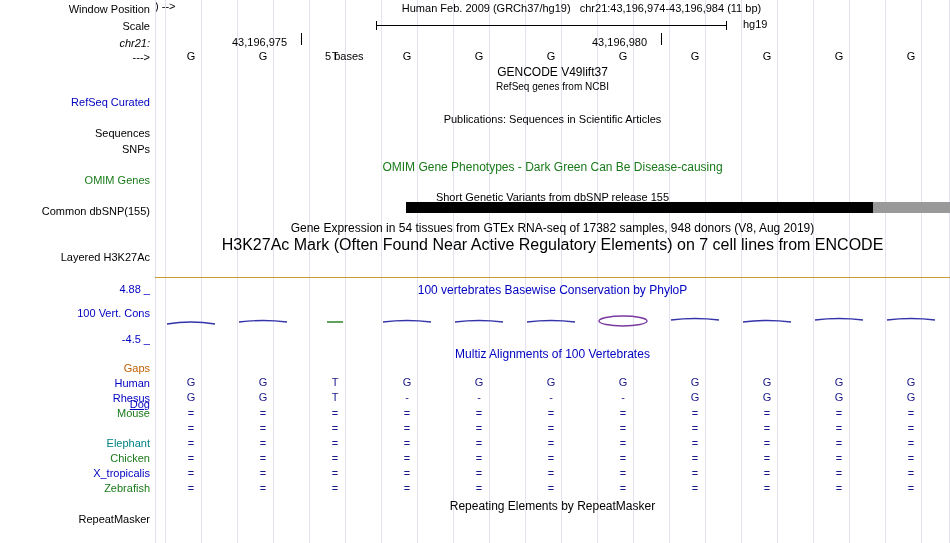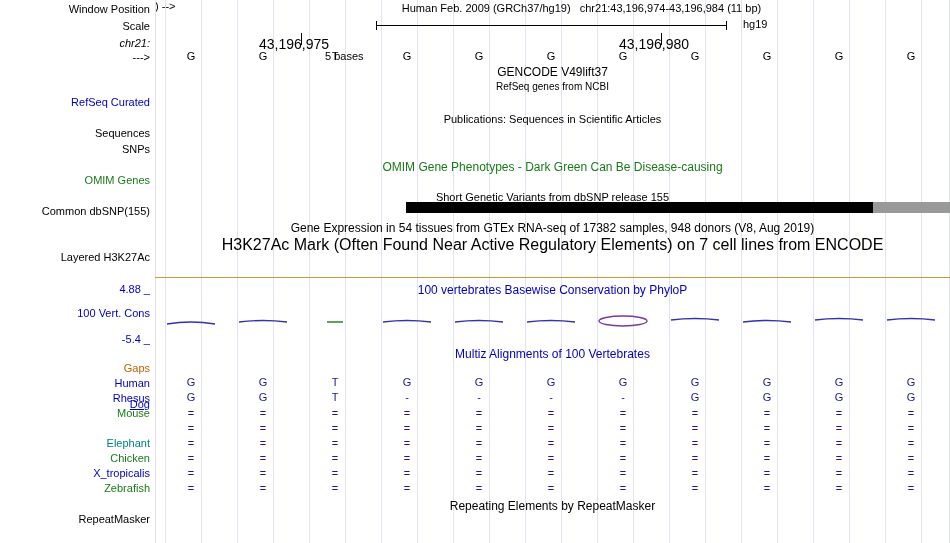--- a/index.html
+++ b/index.html
@@ -69,23 +69,22 @@
   }
   .base-letter {
     position: absolute;
     font-size: 11px;
     text-align: center;
     width: 24px;
     margin-left: -12px;
   }
   .tick-label {
     position: absolute;
-    font-size: 14px;
+    font-size: 11px;
     white-space: nowrap;
-    margin-left: 27px;
   }
   .tickmark {
     position: absolute;
     width: 1px;
     height: 12px;
     background: #000;
   }
   .ruler-bar {
     position: absolute;
     height: 1px;
@@ -152,21 +151,21 @@
     <div class="lbl black" style="top:37px;font-style:italic;">chr21:</div>
     <div class="lbl black" style="top:51px;">---&gt;</div>
     <div class="lbl blue" style="top:96px;">RefSeq Curated</div>
     <div class="lbl black" style="top:127px;">Sequences</div>
     <div class="lbl black" style="top:143px;">SNPs</div>
     <div class="lbl green" style="top:174px;">OMIM Genes</div>
     <div class="lbl black" style="top:205px;">Common dbSNP(155)</div>
     <div class="lbl black" style="top:251px;">Layered H3K27Ac</div>
     <div class="lbl blue" style="top:283px;">4.88 _</div>
     <div class="lbl blue" style="top:307px;">100 Vert. Cons</div>
-    <div class="lbl blue" style="top:333px;">-5.4 _</div>
+    <div class="lbl blue" style="top:333px;">-4.5 _</div>
     <div class="lbl orange" style="top:362px;">Gaps</div>
     <div class="lbl blue" style="top:377px;">Human</div>
     <div class="lbl blue" style="top:392px;">Rhesus</div>
     <div class="lbl green" style="top:407px;">Mouse</div>
     <div class="lbl blue" style="top:398px;text-decoration:underline;">Dog</div>
     <div class="lbl teal" style="top:437px;">Elephant</div>
     <div class="lbl green" style="top:452px;">Chicken</div>
     <div class="lbl blue" style="top:467px;">X_tropicalis</div>
     <div class="lbl green" style="top:482px;">Zebrafish</div>
     <div class="lbl black" style="top:513px;">RepeatMasker</div>

